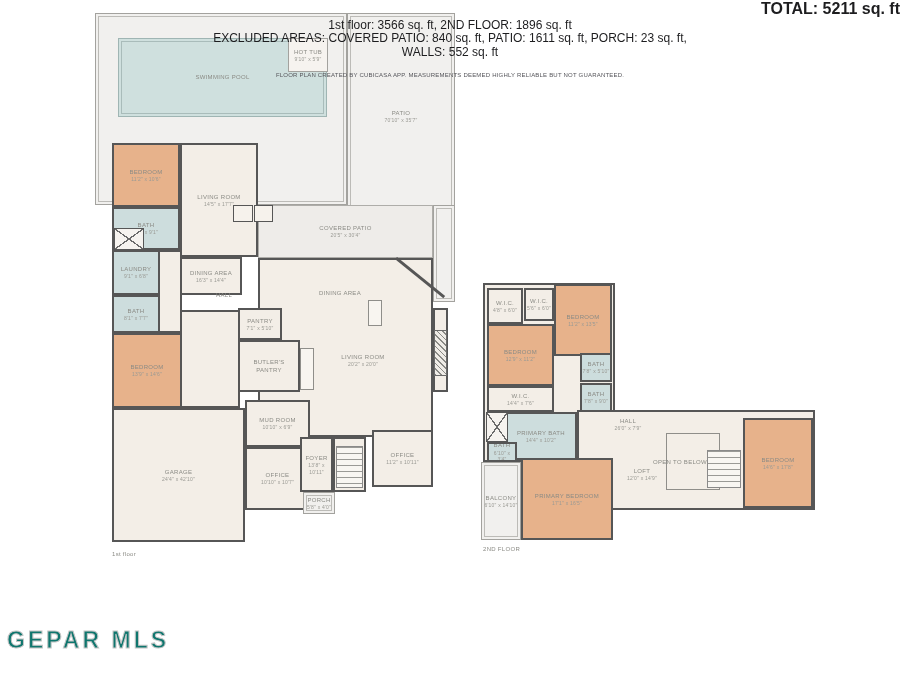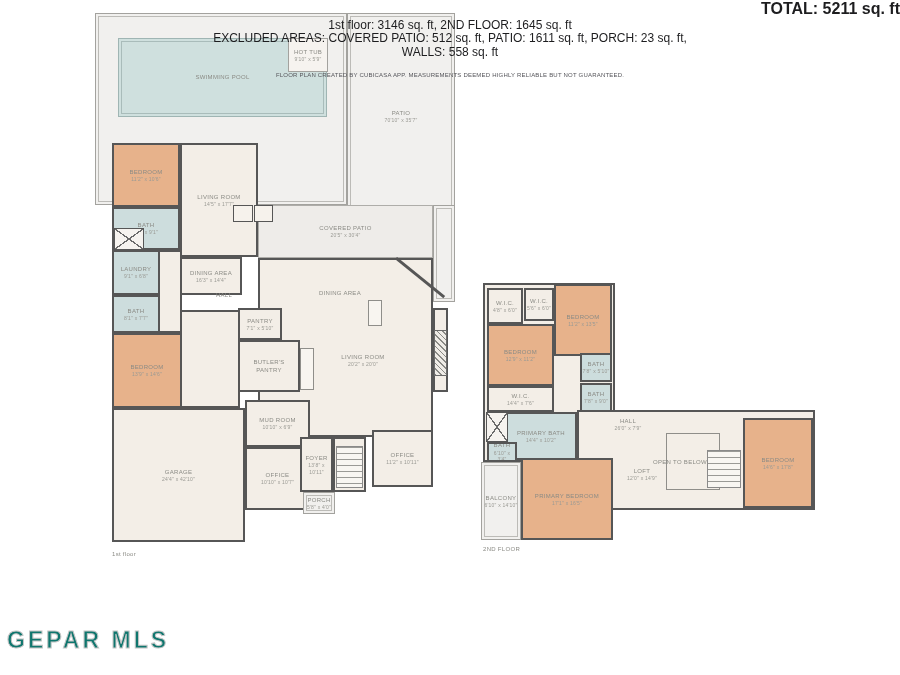--- a/index.html
+++ b/index.html
@@ -211,20 +211,20 @@
   <div class="deco wallseg" style="left:397px;top:257px;width:62px;height:3px;transform:rotate(39deg);transform-origin:left top;"></div>
   <div class="deco xbox" style="left:486px;top:412px;width:22px;height:30px;"></div>
   <div class="deco outline-thin" style="left:666px;top:433px;width:54px;height:57px;"></div>
   <div class="deco stairs" style="left:707px;top:450px;width:34px;height:38px;"></div>
 
   <div class="caption" style="left:112px;top:551px;">1st floor</div>
   <div class="caption" style="left:483px;top:546px;">2ND FLOOR</div>
 
   <div id="summary">
     <div class="total">TOTAL: 5211 sq. ft</div>
-    <div class="line">1st floor: 3146 sq. ft, 2ND FLOOR: 1645 sq. ft</div>
-    <div class="line">EXCLUDED AREAS: COVERED PATIO: 512 sq. ft, PATIO: 1611 sq. ft, PORCH: 23 sq. ft,</div>
-    <div class="line">WALLS: 558 sq. ft</div>
+    <div class="line">1st floor: 3566 sq. ft, 2ND FLOOR: 1896 sq. ft</div>
+    <div class="line">EXCLUDED AREAS: COVERED PATIO: 840 sq. ft, PATIO: 1611 sq. ft, PORCH: 23 sq. ft,</div>
+    <div class="line">WALLS: 552 sq. ft</div>
     <div class="disclaimer">FLOOR PLAN CREATED BY CUBICASA APP. MEASUREMENTS DEEMED HIGHLY RELIABLE BUT NOT GUARANTEED.</div>
   </div>
 
   <div id="watermark">GEPAR MLS</div>
 </div>
 
 </body></html>

